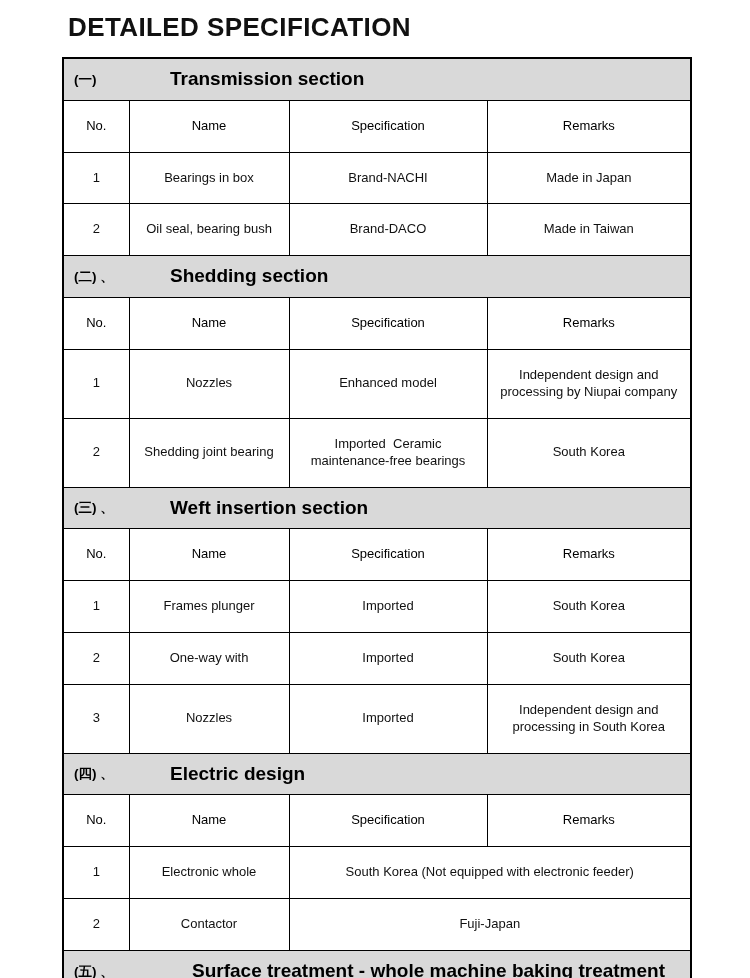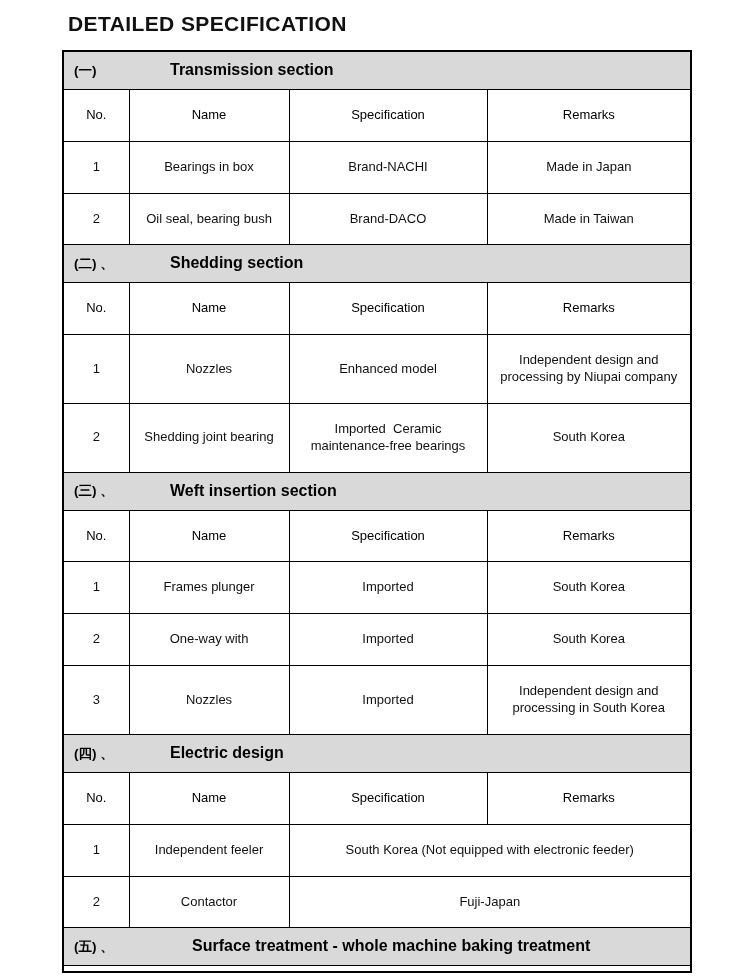--- a/index.html
+++ b/index.html
@@ -10,21 +10,21 @@
     font-family: "Liberation Sans", "DejaVu Sans", sans-serif;
     color: #000000;
   }
   .page {
     width: 750px;
     min-height: 978px;
     box-sizing: border-box;
     padding-top: 12px;
   }
   .page-title {
-    font-size: 21px;
+    font-size: 26px;
     font-weight: bold;
     letter-spacing: 0.4px;
     margin: 0 0 14px 68px;
     color: #111111;
   }
   table.spec-table {
     border-collapse: collapse;
     margin-left: 62px;
     width: 628px;
     table-layout: fixed;
@@ -50,21 +50,21 @@
     align-items: center;
   }
   .marker {
     display: inline-block;
     min-width: 50px;
     font-weight: bold;
     font-size: 13.5px;
   }
   .bar-title {
     font-weight: bold;
-    font-size: 16px;
+    font-size: 19px;
   }
   .bar-title.near { margin-left: 46px; }
   .bar-title.far  { margin-left: 68px; }
   tr.col-header td {
     font-weight: normal;
     padding: 17px 4px;
     margin-top: 12px;
   }
   tr.data-row td { color: #111111; }
   tr.bottom-strip td {
@@ -180,21 +180,21 @@
           </td>
         </tr>
         <tr class="col-header">
           <td>No.</td>
           <td>Name</td>
           <td>Specification</td>
           <td>Remarks</td>
         </tr>
         <tr class="data-row">
           <td>1</td>
-          <td>Independent feeler</td>
+          <td>Electronic whole</td>
           <td colspan="2">South Korea (Not equipped with electronic feeder)</td>
         </tr>
         <tr class="data-row">
           <td>2</td>
           <td>Contactor</td>
           <td colspan="2">Fuji-Japan</td>
         </tr>
         <tr class="bar-row">
           <td colspan="4" class="section-bar">
             <div class="bar-inner">

